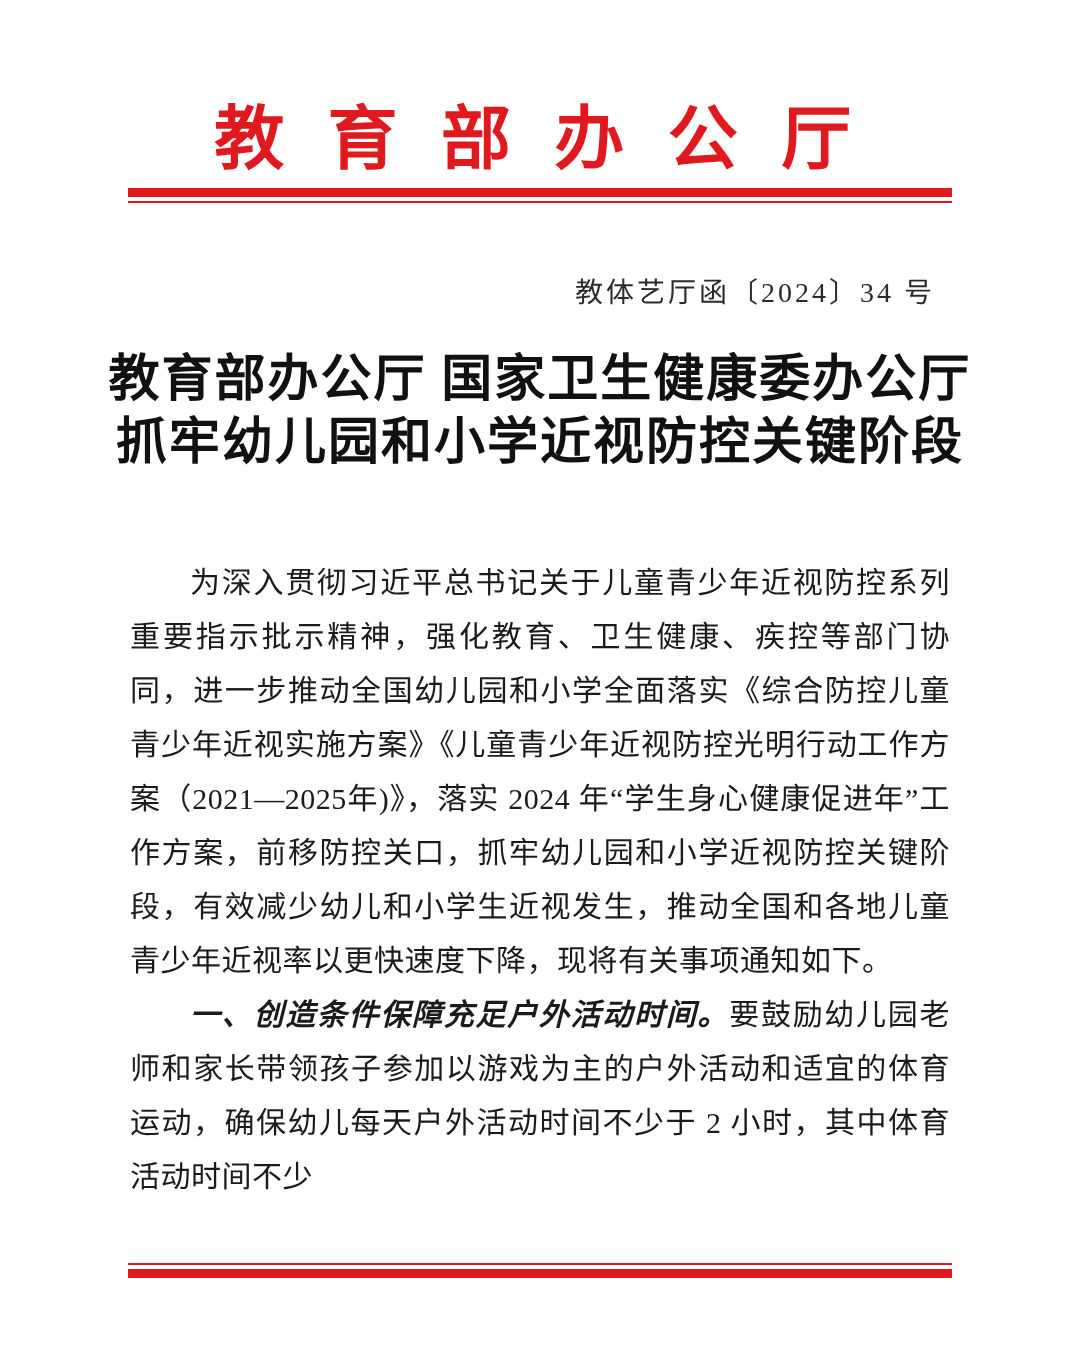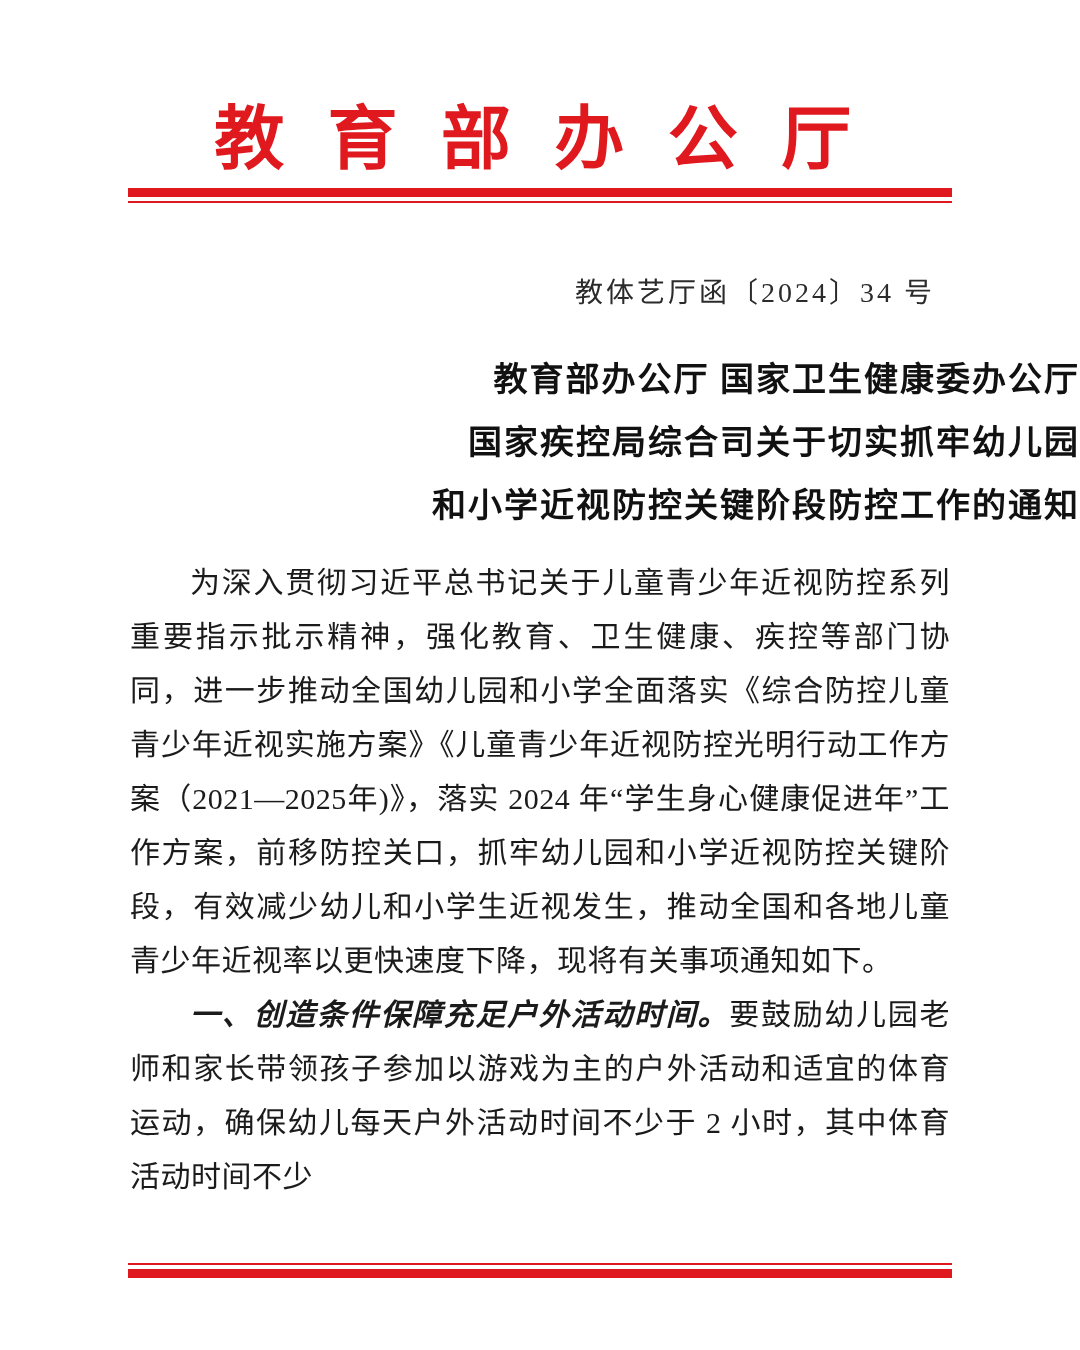--- a/index.html
+++ b/index.html
@@ -48,22 +48,22 @@
     color: #2b2b2b;
     margin-top: 48px;
   }
 
   
   .doc-title {
     position: absolute;
     top: 348px;
     left: 0;
     width: 100%;
-    text-align: right;
-    font-size: 34px;
+    text-align: center;
+    font-size: 51px;
     line-height: 63px;
     font-weight: 700;
     letter-spacing: 2px;
     color: #111111;
   }
 
   
   .content {
     position: absolute;
     top: 556px;
@@ -92,22 +92,21 @@
 
   <div class="rule-top">
     <div class="thick"></div>
     <div class="thin"></div>
   </div>
 
   <div class="doc-number">教体艺厅函〔2024〕34 号</div>
 
   <div class="doc-title">
     <div>教育部办公厅 国家卫生健康委办公厅</div>
-    <div>国家疾控局综合司关于切实抓牢幼儿园</div>
-    <div>和小学近视防控关键阶段防控工作的通知</div>
+    <div>抓牢幼儿园和小学近视防控关键阶段</div>
   </div>
 
   <div class="content">
 
     <p class="para">为深入贯彻习近平总书记关于儿童青少年近视防控系列重要指示批示精神，强化教育、卫生健康、疾控等部门协同，进一步推动全国幼儿园和小学全面落实《综合防控儿童青少年近视实施方案》《儿童青少年近视防控光明行动工作方案（2021—2025年)》，落实 2024 年“学生身心健康促进年”工作方案，前移防控关口，抓牢幼儿园和小学近视防控关键阶段，有效减少幼儿和小学生近视发生，推动全国和各地儿童青少年近视率以更快速度下降，现将有关事项通知如下。</p>
 
     <p class="para"><span class="section-lead">一、创造条件保障充足户外活动时间。</span><span>要鼓励幼儿园老师和家长带领孩子参加以游戏为主的户外活动和适宜的体育运动，确保幼儿每天户外活动时间不少于 2 小时，其中体育活动时间不少</span></p>
   </div>
 
   <div class="rule-bottom">

